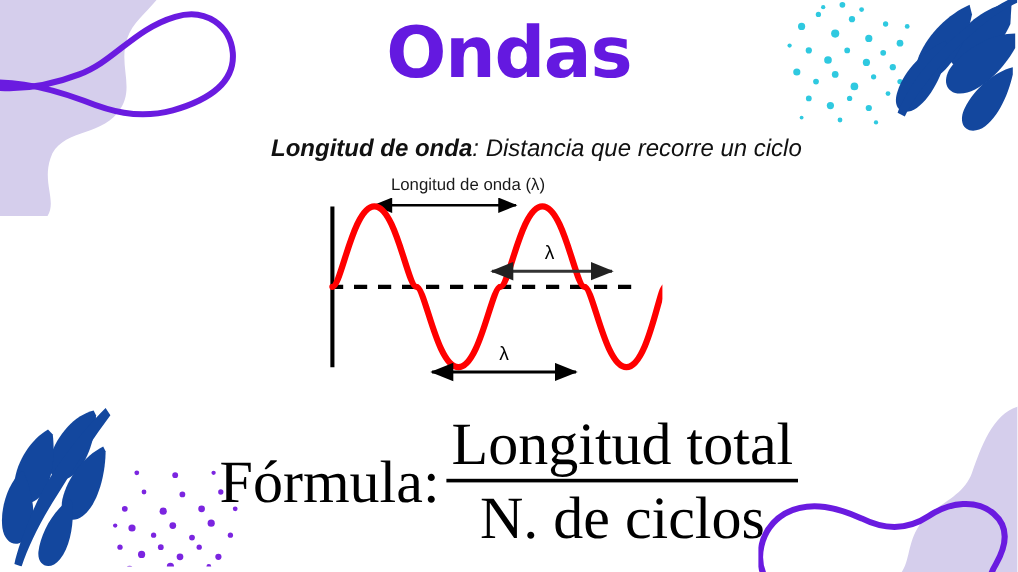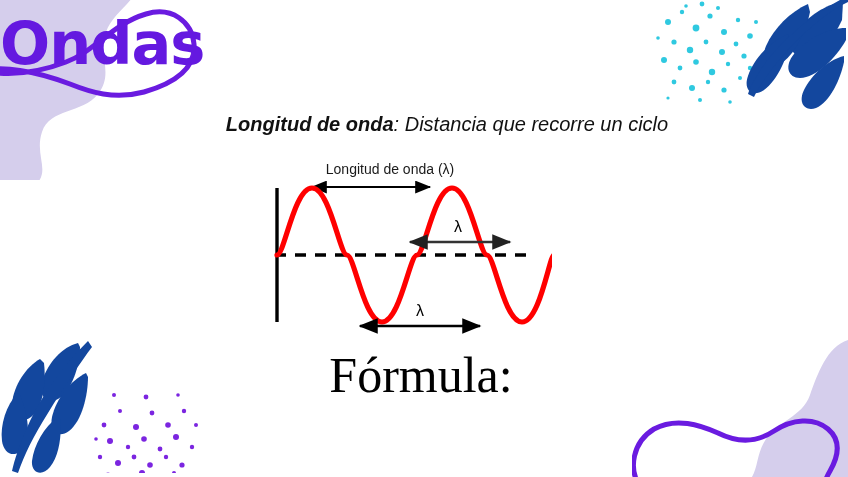--- a/index.html
+++ b/index.html
@@ -25,21 +25,21 @@
   #deco-top-right  { right: 0px;  top: -6px;  }
   #deco-bottom-left{ left: 0px;   bottom: 0px;}
   #deco-bottom-right{right: -4px; bottom: -6px;}
 
   
   #title {
     position: absolute;
     left: 0;
     right: 0;
     top: 14px;
-    text-align: left;
+    text-align: center;
     font-family: "DejaVu Sans", sans-serif;
     font-weight: bold;
     font-size: 59px;
     letter-spacing: -1px;
     color: #6419e0;
     line-height: 1;
   }
 
   
   #subtitle {
@@ -54,21 +54,21 @@
     color: #111111;
     line-height: 1.2;
     margin-left: 46px;
   }
   #subtitle .strong { font-weight: bold; }
 
   
   #wave-figure {
     position: absolute;
     left: 262px;
-    top: 156px;
+    top: 140px;
     width: 290px;
     height: 180px;
   }
 
   
   #formula {
     position: absolute;
     left: 0;
     right: 0;
     top: 344px;
@@ -280,17 +280,21 @@
       <line x1="148" y1="86" x2="248" y2="86" stroke="#333333" stroke-width="2.4" marker-start="url(#arrow-start-gray)" marker-end="url(#arrow-end-gray)"></line>
       <text x="196" y="76" text-anchor="middle" font-family="Liberation Sans, sans-serif" font-size="16" fill="#000000" id="svg-lambda-mid">λ</text>
 
       <line x1="98" y1="170" x2="218" y2="170" stroke="#000000" stroke-width="2.4" marker-start="url(#arrow-start-black)" marker-end="url(#arrow-end-black)"></line>
       <text x="158" y="160" text-anchor="middle" font-family="Liberation Sans, sans-serif" font-size="16" fill="#000000" id="svg-lambda-bottom">λ</text>
     </svg>
   </div>
 
   <div id="formula">
     <span id="formula-row">
-      <span id="formula-label">Fórmula:</span>
+      <span id="formula-label">Fórmula:</span><span id="fraction">
+        <span id="numerator">Longitud total</span>
+        <span id="fraction-bar"></span>
+        <span id="denominator">N. de ciclos</span>
+      </span>
     </span>
   </div>
 
 </div>
 
 </body></html>

